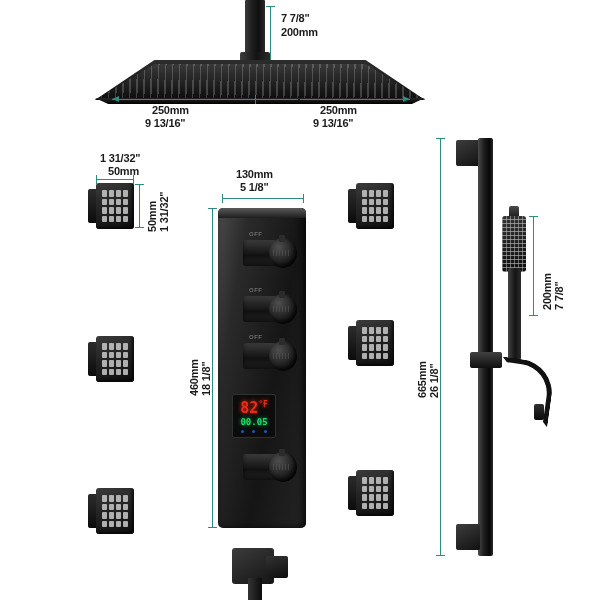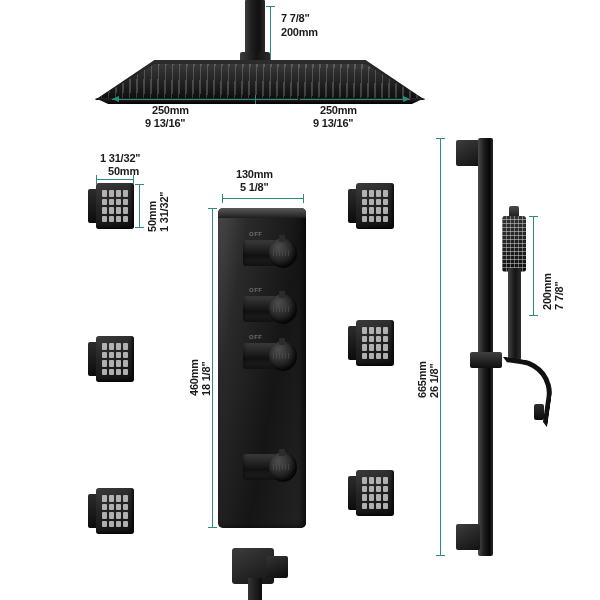--- a/index.html
+++ b/index.html
@@ -418,20 +418,31 @@
   </div>
 
   <div class="off-label" style="left:249px;top:334px;">OFF</div>
   <div class="knob" style="left:243px;top:341px;">
     <div class="barrel"></div>
     <div class="cap"></div>
     <div class="notch"></div>
     <div class="mark"></div>
   </div>
 
+  <div class="lcd">
+    <div class="temp">
+      <span>82</span><sup>°F</sup>
+    </div>
+    <div class="sub">00.05</div>
+    <div class="dots">
+        <i></i>
+        <i></i>
+        <i></i>
+      </div>
+  </div>
 
   <div class="knob" style="left:243px;top:452px;">
     <div class="barrel"></div>
     <div class="cap"></div>
     <div class="notch"></div>
     <div class="mark"></div>
   </div>
 
   <div class="dim-text" style="left:236px;top:168px;">130mm</div>
   <div class="dim-text" style="left:240px;top:181px;">5 1/8"</div>

